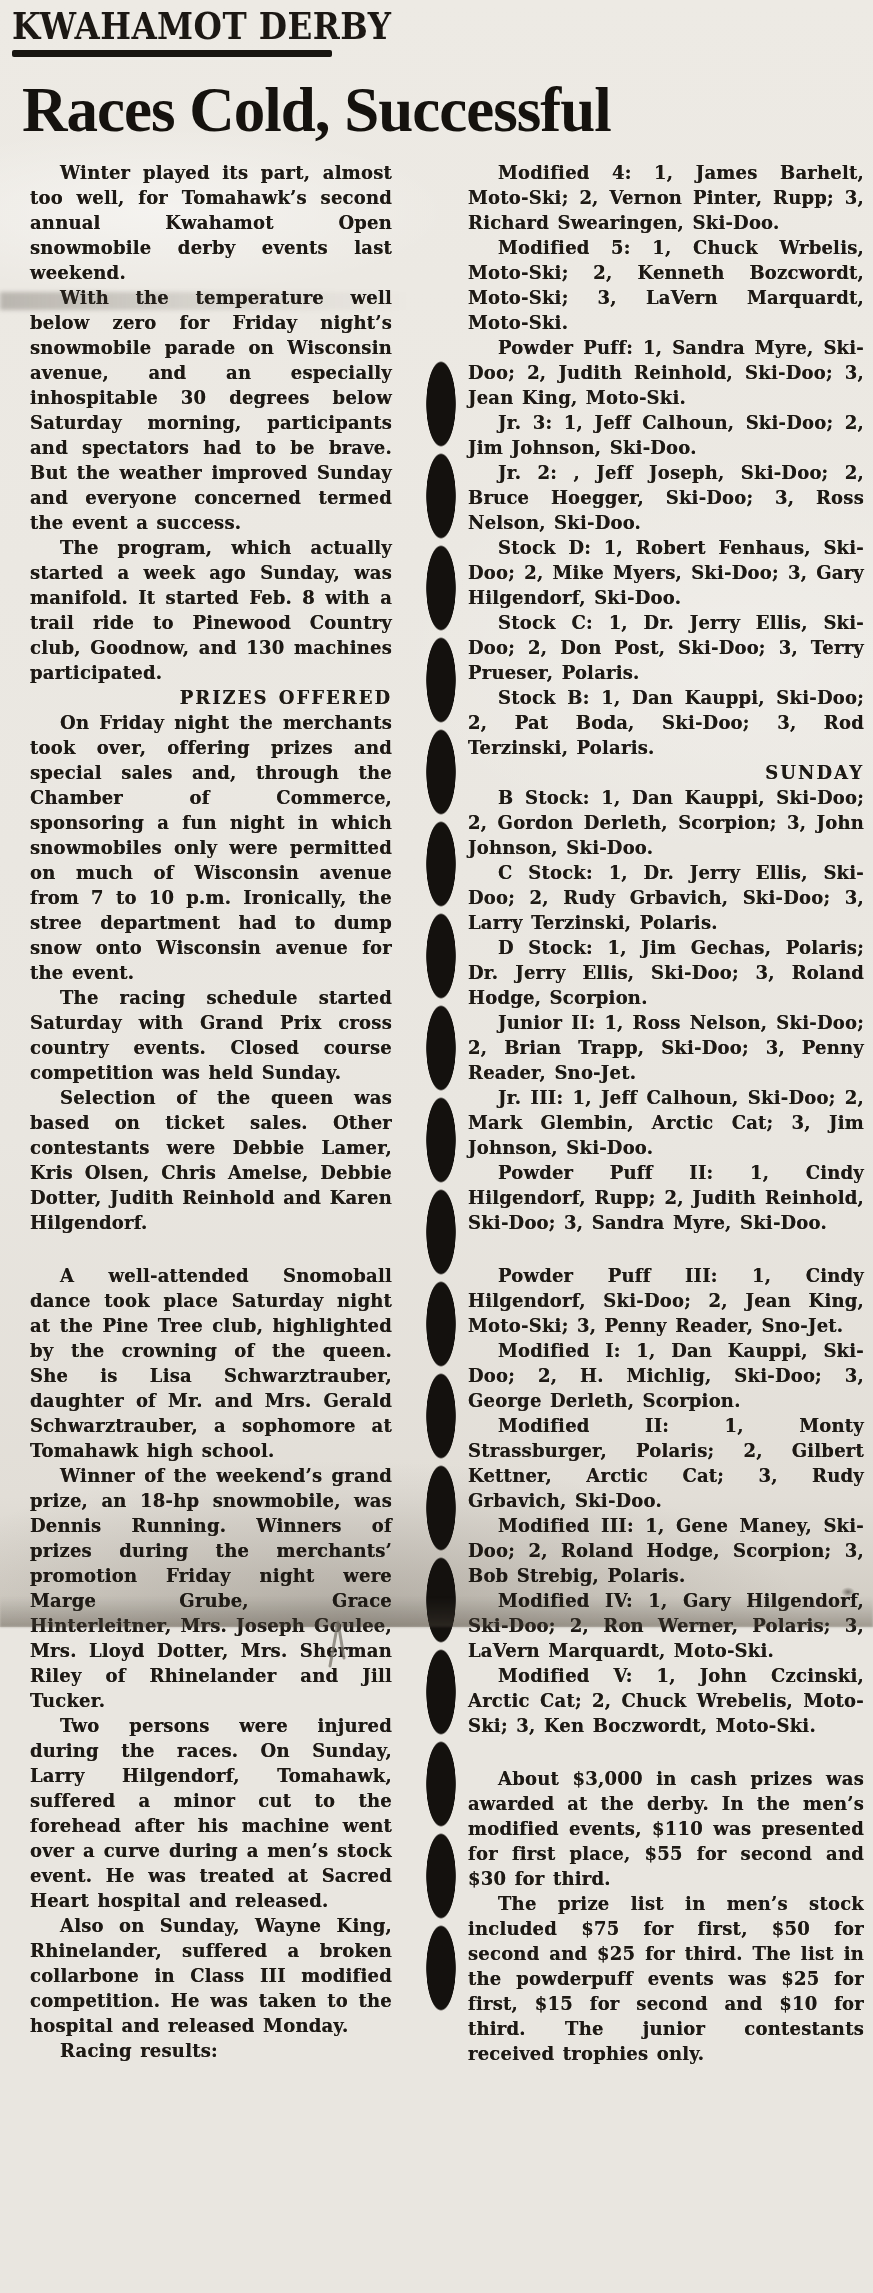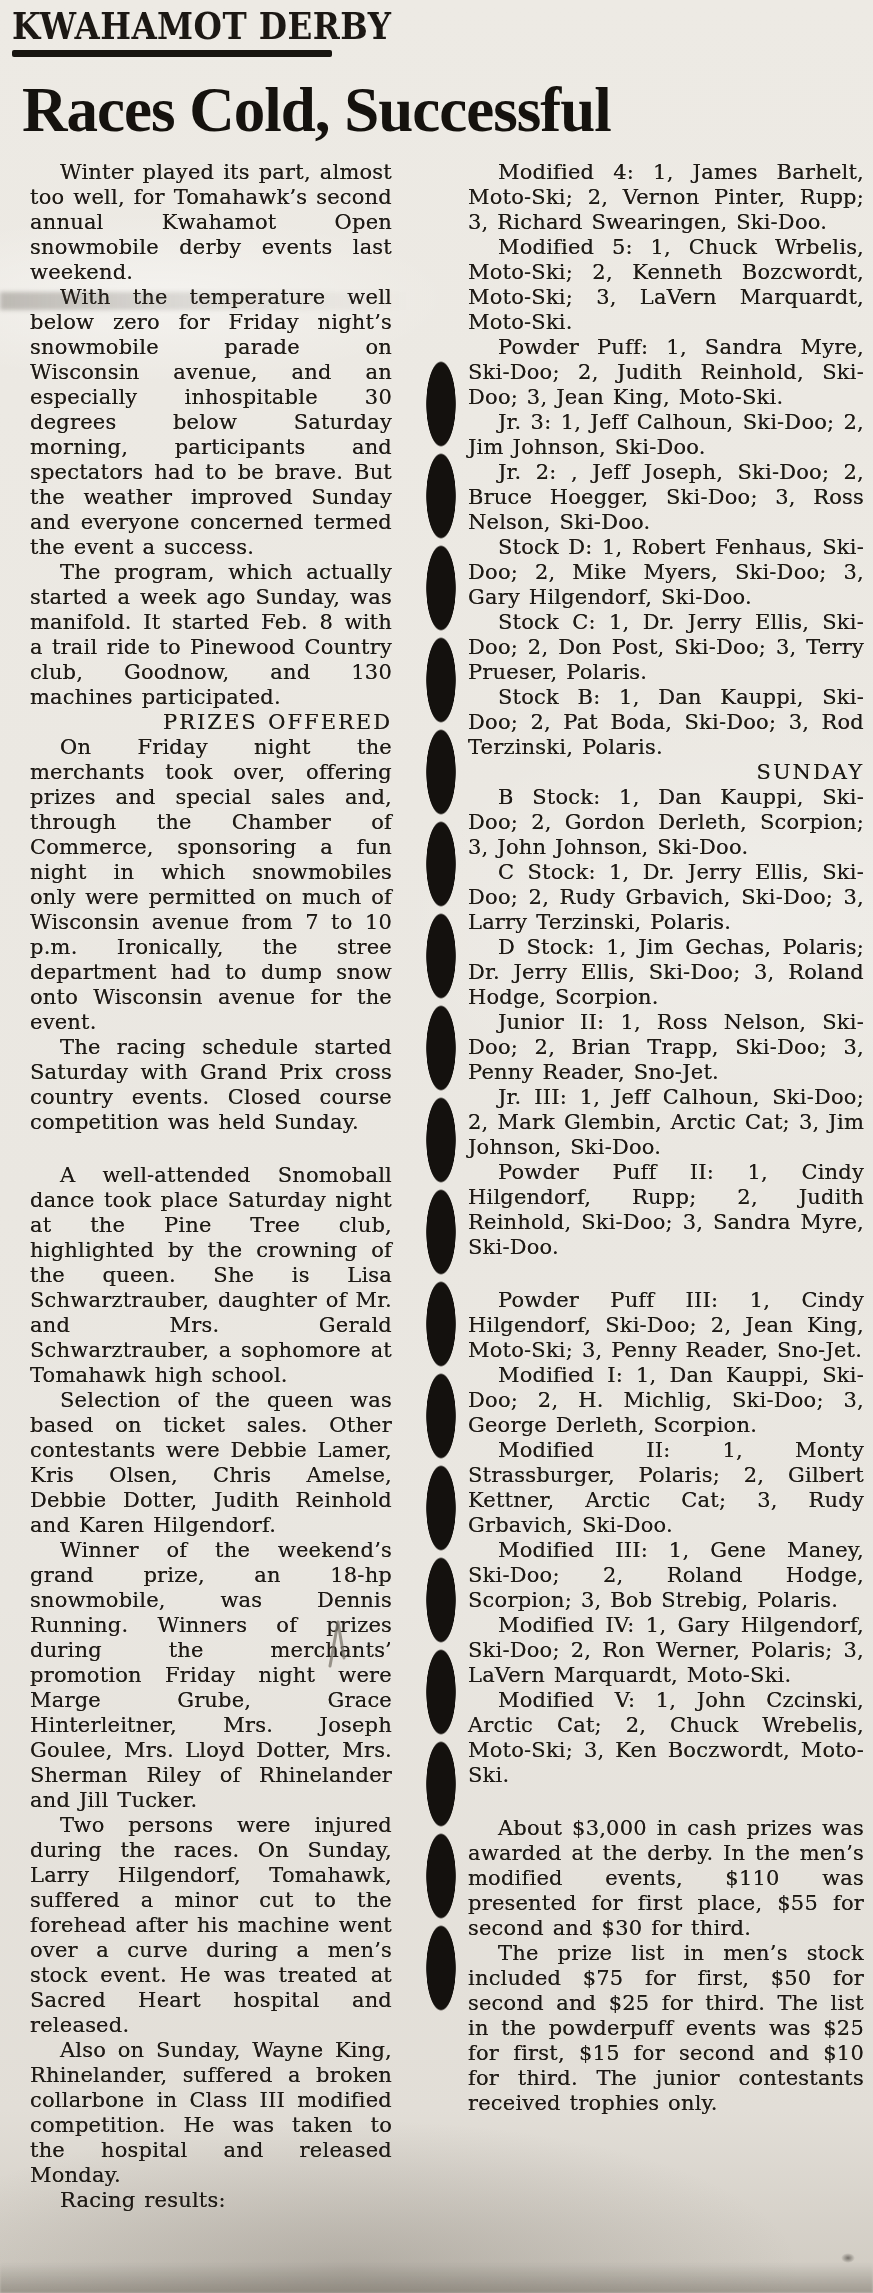--- a/index.html
+++ b/index.html
@@ -3,21 +3,21 @@
 <meta charset="utf-8">
 <title>Races Cold, Successful</title>
 <style>
   html,body{margin:0;padding:0;}
   body{
     width:873px;height:2293px;overflow:hidden;
     font-family:"DejaVu Serif","Liberation Serif",serif;
     background:#e9e6e0;
   }
   .page{
-    position:relative;width:873px;height:2293px;
+    position:relative;width:873px;height:1627px;
     background:
       radial-gradient(ellipse 420px 120px at 18% 13%, rgba(255,255,255,.45), rgba(255,255,255,0) 70%),
       radial-gradient(ellipse 500px 300px at 85% 40%, rgba(255,255,255,.25), rgba(255,255,255,0) 70%),
       radial-gradient(ellipse 600px 200px at 40% 99%, rgba(95,88,78,.28), rgba(95,88,78,0) 75%),
       linear-gradient(180deg,#edeae4 0%,#e9e6e0 70%,#e2deD7 92%,#cfcac1 100%);
     color:#1c1814;
   }
   .kicker{
     position:absolute;left:12px;top:4px;
     font-size:37px;font-weight:700;letter-spacing:.5px;
@@ -29,21 +29,21 @@
   }
   .headline{
     position:absolute;left:6px;top:58px;width:866px;
     font-size:63px;font-weight:700;letter-spacing:-1px;white-space:nowrap;
     color:#15120e;
   }
   .col{position:absolute;top:160px;}
   .col-left{left:30px;width:362px;}
   .col-right{left:468px;width:396px;}
   .para{
-    margin:0;font-size:21px;line-height:25px;font-weight:400;
+    margin:0;font-size:18px;line-height:25px;font-weight:700;
     text-align:justify;text-indent:30px;word-spacing:2px;letter-spacing:.2px;
     color:#1d1914;text-shadow:0 0 .5px rgba(25,20,14,.7);
   }
   .subhead{text-align:right;text-indent:0;letter-spacing:2px;}
   .gap{margin-top:28px;}
   .divider{
     position:absolute;left:424px;top:358px;width:34px;height:1656px;
     background-image:radial-gradient(ellipse 15px 43px at 50% 50%, #14110e 96%, rgba(20,17,14,0) 100%);
     background-size:34px 92px;background-repeat:repeat-y;
   }
@@ -74,22 +74,22 @@
 
   <h1 class="headline" style="margin:16px;font-family:Liberation Serif, serif;">Races Cold, Successful</h1>
 
   <div class="col col-left">
       <p class="para">Winter played its part, almost too well, for Tomahawk’s second annual Kwahamot Open snowmobile derby events last weekend.</p>
       <p class="para">With the temperature well below zero for Friday night’s snowmobile parade on Wisconsin avenue, and an especially inhospitable 30 degrees below Saturday morning, participants and spectators had to be brave. But the weather improved Sunday and everyone concerned termed the event a success.</p>
       <p class="para">The program, which actually started a week ago Sunday, was manifold. It started Feb. 8 with a trail ride to Pinewood Country club, Goodnow, and 130 machines participated.</p>
       <p class="para subhead">PRIZES OFFERED</p>
       <p class="para">On Friday night the merchants took over, offering prizes and special sales and, through the Chamber of Commerce, sponsoring a fun night in which snowmobiles only were permitted on much of Wisconsin avenue from 7 to 10 p.m. Ironically, the stree department had to dump snow onto Wisconsin avenue for the event.</p>
       <p class="para">The racing schedule started Saturday with Grand Prix cross country events. Closed course competition was held Sunday.</p>
+      <p class="para">Selection of the queen was based on ticket sales. Other contestants were Debbie Lamer, Kris Olsen, Chris Amelse, Debbie Dotter, Judith Reinhold and Karen Hilgendorf.</p>
       <p class="para gap">A well-attended Snomoball dance took place Saturday night at the Pine Tree club, highlighted by the crowning of the queen. She is Lisa Schwarztrauber, daughter of Mr. and Mrs. Gerald Schwarztrauber, a sophomore at Tomahawk high school.</p>
-      <p class="para">Selection of the queen was based on ticket sales. Other contestants were Debbie Lamer, Kris Olsen, Chris Amelse, Debbie Dotter, Judith Reinhold and Karen Hilgendorf.</p>
       <p class="para">Winner of the weekend’s grand prize, an 18-hp snowmobile, was Dennis Running. Winners of prizes during the merchants’ promotion Friday night were Marge Grube, Grace Hinterleitner, Mrs. Joseph Goulee, Mrs. Lloyd Dotter, Mrs. Sherman Riley of Rhinelander and Jill Tucker.</p>
       <p class="para">Two persons were injured during the races. On Sunday, Larry Hilgendorf, Tomahawk, suffered a minor cut to the forehead after his machine went over a curve during a men’s stock event. He was treated at Sacred Heart hospital and released.</p>
       <p class="para">Also on Sunday, Wayne King, Rhinelander, suffered a broken collarbone in Class III modified competition. He was taken to the hospital and released Monday.</p>
       <p class="para">Racing results:</p>
     </div>
 
   <div class="divider"></div>
 
   <div class="col col-right">
       <p class="para">Modified 4: 1, James Barhelt, Moto-Ski; 2, Vernon Pinter, Rupp; 3, Richard Swearingen, Ski-Doo.</p>

